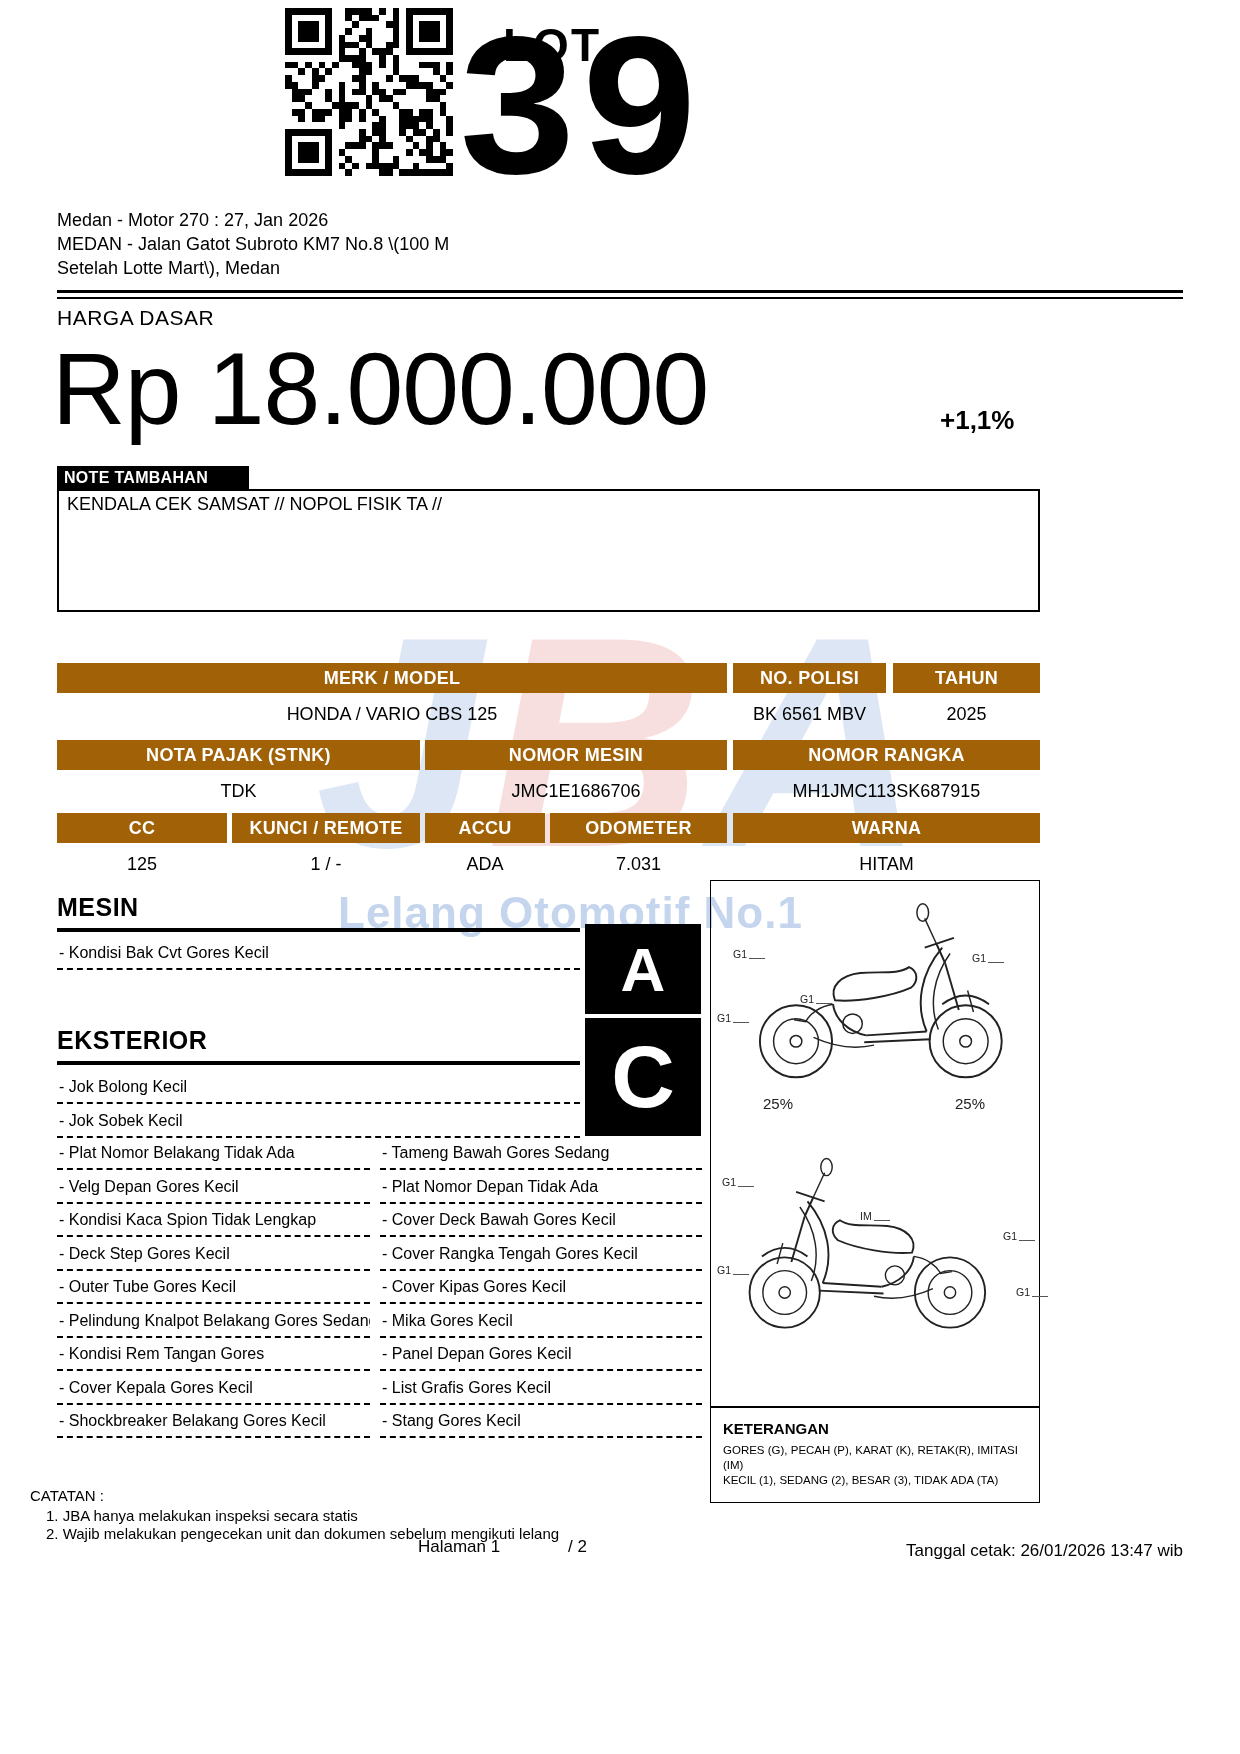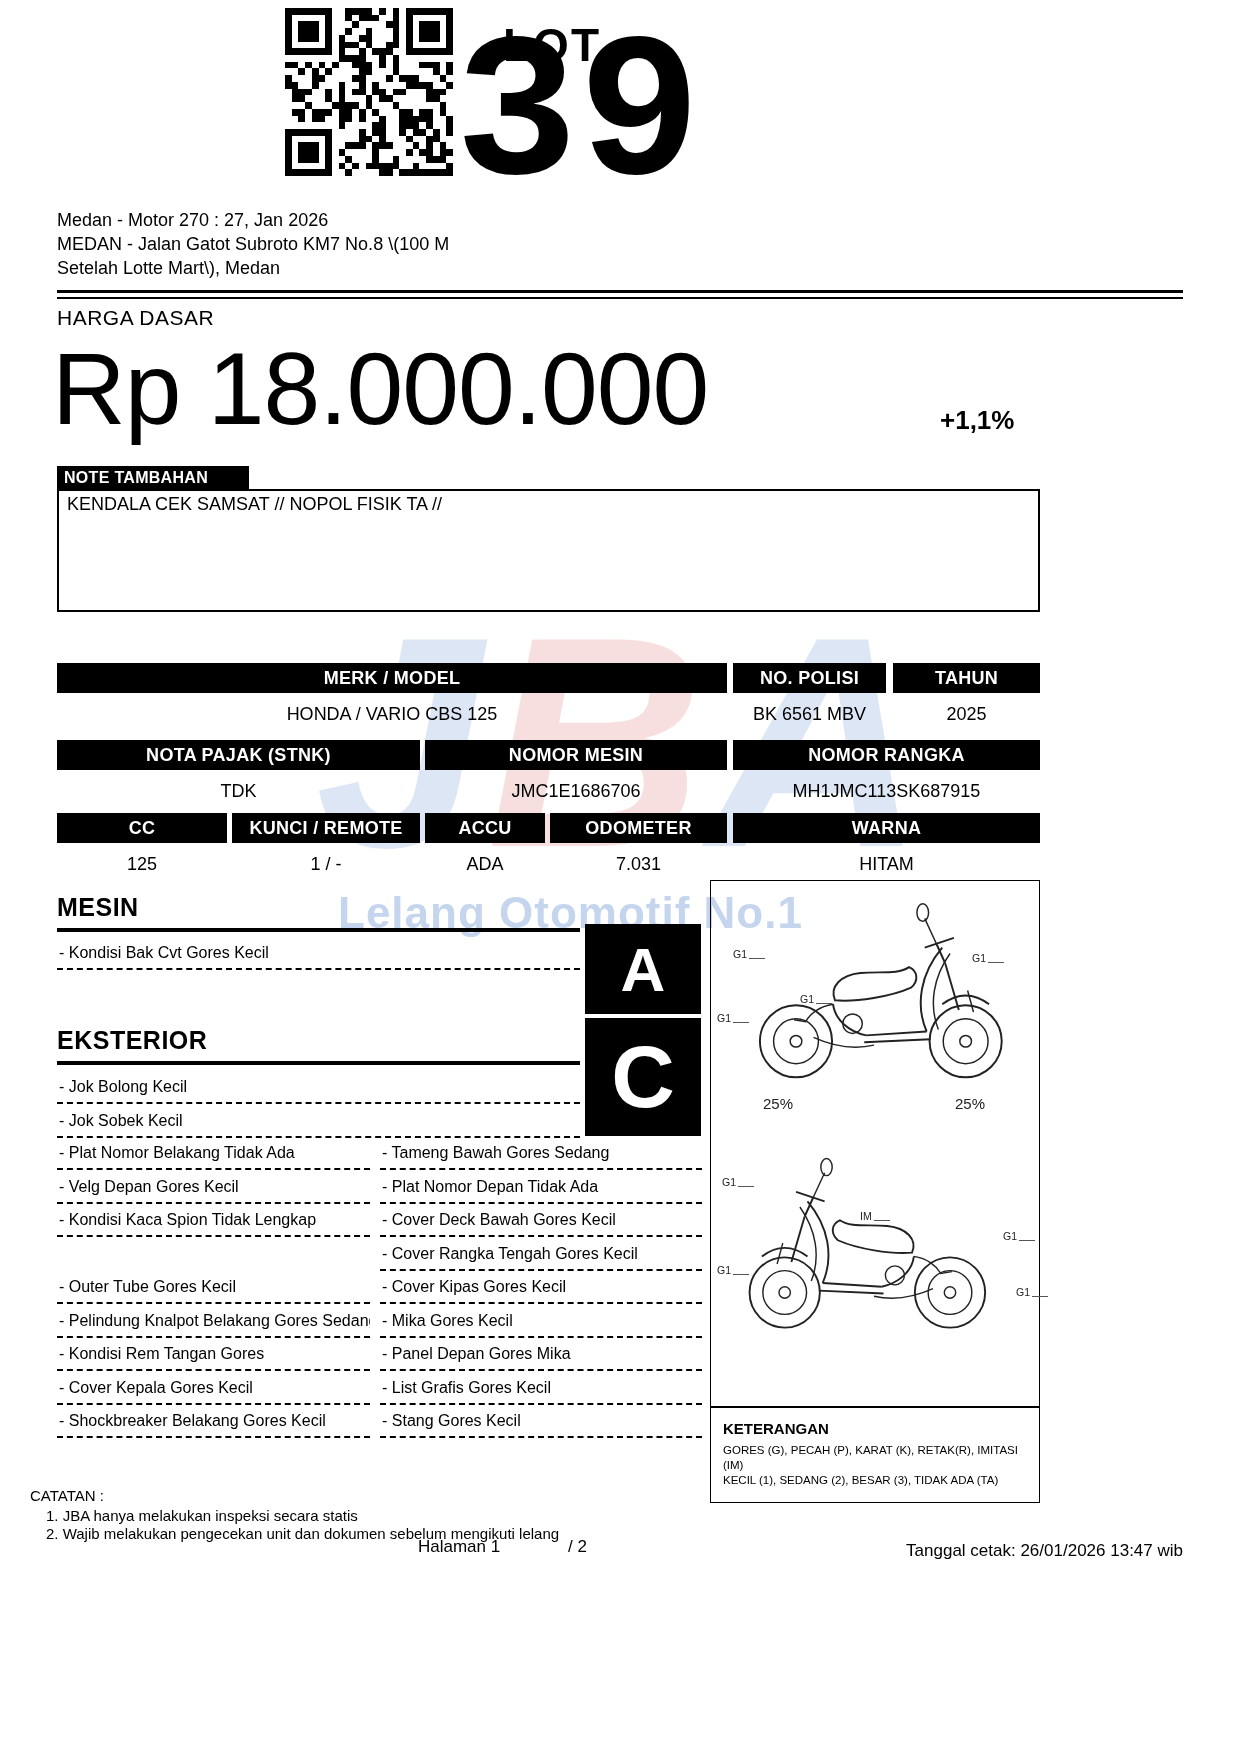--- a/index.html
+++ b/index.html
@@ -1,20 +1,20 @@
 <!DOCTYPE html>
 <html><head>
 <meta charset="utf-8">
 <style>
   * { margin:0; padding:0; box-sizing:border-box; }
   html, body { background:#ffffff; }
   .page { position:relative; width:1240px; height:1754px; background:#fff;
           font-family:"Liberation Sans", sans-serif; color:#000; overflow:hidden; }
   .abs { position:absolute; }
-  .bar { position:absolute; background:#000000; color:#fff; font-weight:bold;
+  .bar { position:absolute; background:#a16207; color:#fff; font-weight:bold;
          display:flex; align-items:center; justify-content:center;
          font-size:18px; height:30px; letter-spacing:.3px; }
   .cellval { position:absolute; display:flex; align-items:center; justify-content:center;
              font-size:18px; height:34px; }
   .sec-title { position:absolute; font-size:25px; font-weight:bold; letter-spacing:.5px;text-align:center; }
   .sec-rule { position:absolute; height:4px; background:#000; }
   .item { position:absolute; font-size:16px; border-bottom:2px dashed #000;
           padding-left:2px; display:flex; align-items:flex-end; padding-bottom:6px;
           white-space:nowrap; overflow:hidden; }
   .grade-box { position:absolute; background:#000; color:#fff; display:flex;
@@ -342,27 +342,28 @@
 
   <div class="item" style="left:57px; top:1074px; width:523px; height:30px;">- Jok Bolong Kecil</div>
   <div class="item" style="left:57px; top:1108px; width:523px; height:30px;">- Jok Sobek Kecil</div>
 
   <div class="item" style="left:57px; top:1142px; width:313px; height:28px;">- Plat Nomor Belakang Tidak Ada</div>
   <div class="item" style="left:380px; top:1142px; width:322px; height:28px;">- Tameng Bawah Gores Sedang</div>
   <div class="item" style="left:57px; top:1176px; width:313px; height:28px;">- Velg Depan Gores Kecil</div>
   <div class="item" style="left:380px; top:1176px; width:322px; height:28px;">- Plat Nomor Depan Tidak Ada</div>
   <div class="item" style="left:57px; top:1209px; width:313px; height:28px;">- Kondisi Kaca Spion Tidak Lengkap</div>
   <div class="item" style="left:380px; top:1209px; width:322px; height:28px;">- Cover Deck Bawah Gores Kecil</div>
+  <div class="item" style="left:57px; top:1243px; width:313px; height:28px;">- Deck Step Gores Kecil</div>
   <div class="item" style="left:380px; top:1243px; width:322px; height:28px;">- Cover Rangka Tengah Gores Kecil</div>
   <div class="item" style="left:57px; top:1276px; width:313px; height:28px;">- Outer Tube Gores Kecil</div>
   <div class="item" style="left:380px; top:1276px; width:322px; height:28px;">- Cover Kipas Gores Kecil</div>
   <div class="item" style="left:57px; top:1310px; width:313px; height:28px;">- Pelindung Knalpot Belakang Gores Sedang</div>
   <div class="item" style="left:380px; top:1310px; width:322px; height:28px;">- Mika Gores Kecil</div>
   <div class="item" style="left:57px; top:1343px; width:313px; height:28px;">- Kondisi Rem Tangan Gores</div>
-  <div class="item" style="left:380px; top:1343px; width:322px; height:28px;">- Panel Depan Gores Mika</div>
+  <div class="item" style="left:380px; top:1343px; width:322px; height:28px;">- Panel Depan Gores Kecil</div>
   <div class="item" style="left:57px; top:1377px; width:313px; height:28px;">- Cover Kepala Gores Kecil</div>
   <div class="item" style="left:380px; top:1377px; width:322px; height:28px;">- List Grafis Gores Kecil</div>
   <div class="item" style="left:57px; top:1410px; width:313px; height:28px;">- Shockbreaker Belakang Gores Kecil</div>
   <div class="item" style="left:380px; top:1410px; width:322px; height:28px;">- Stang Gores Kecil</div>
 
   <div class="abs" style="left:710px; top:880px; width:330px; height:527px; border:1.5px solid #000;"></div>
 
   <svg class="fig" viewBox="0 0 320 200" style="left:718px; top:895px; width:312px; height:195px;">
     <use href="#scooter-shape"></use>
   </svg>

